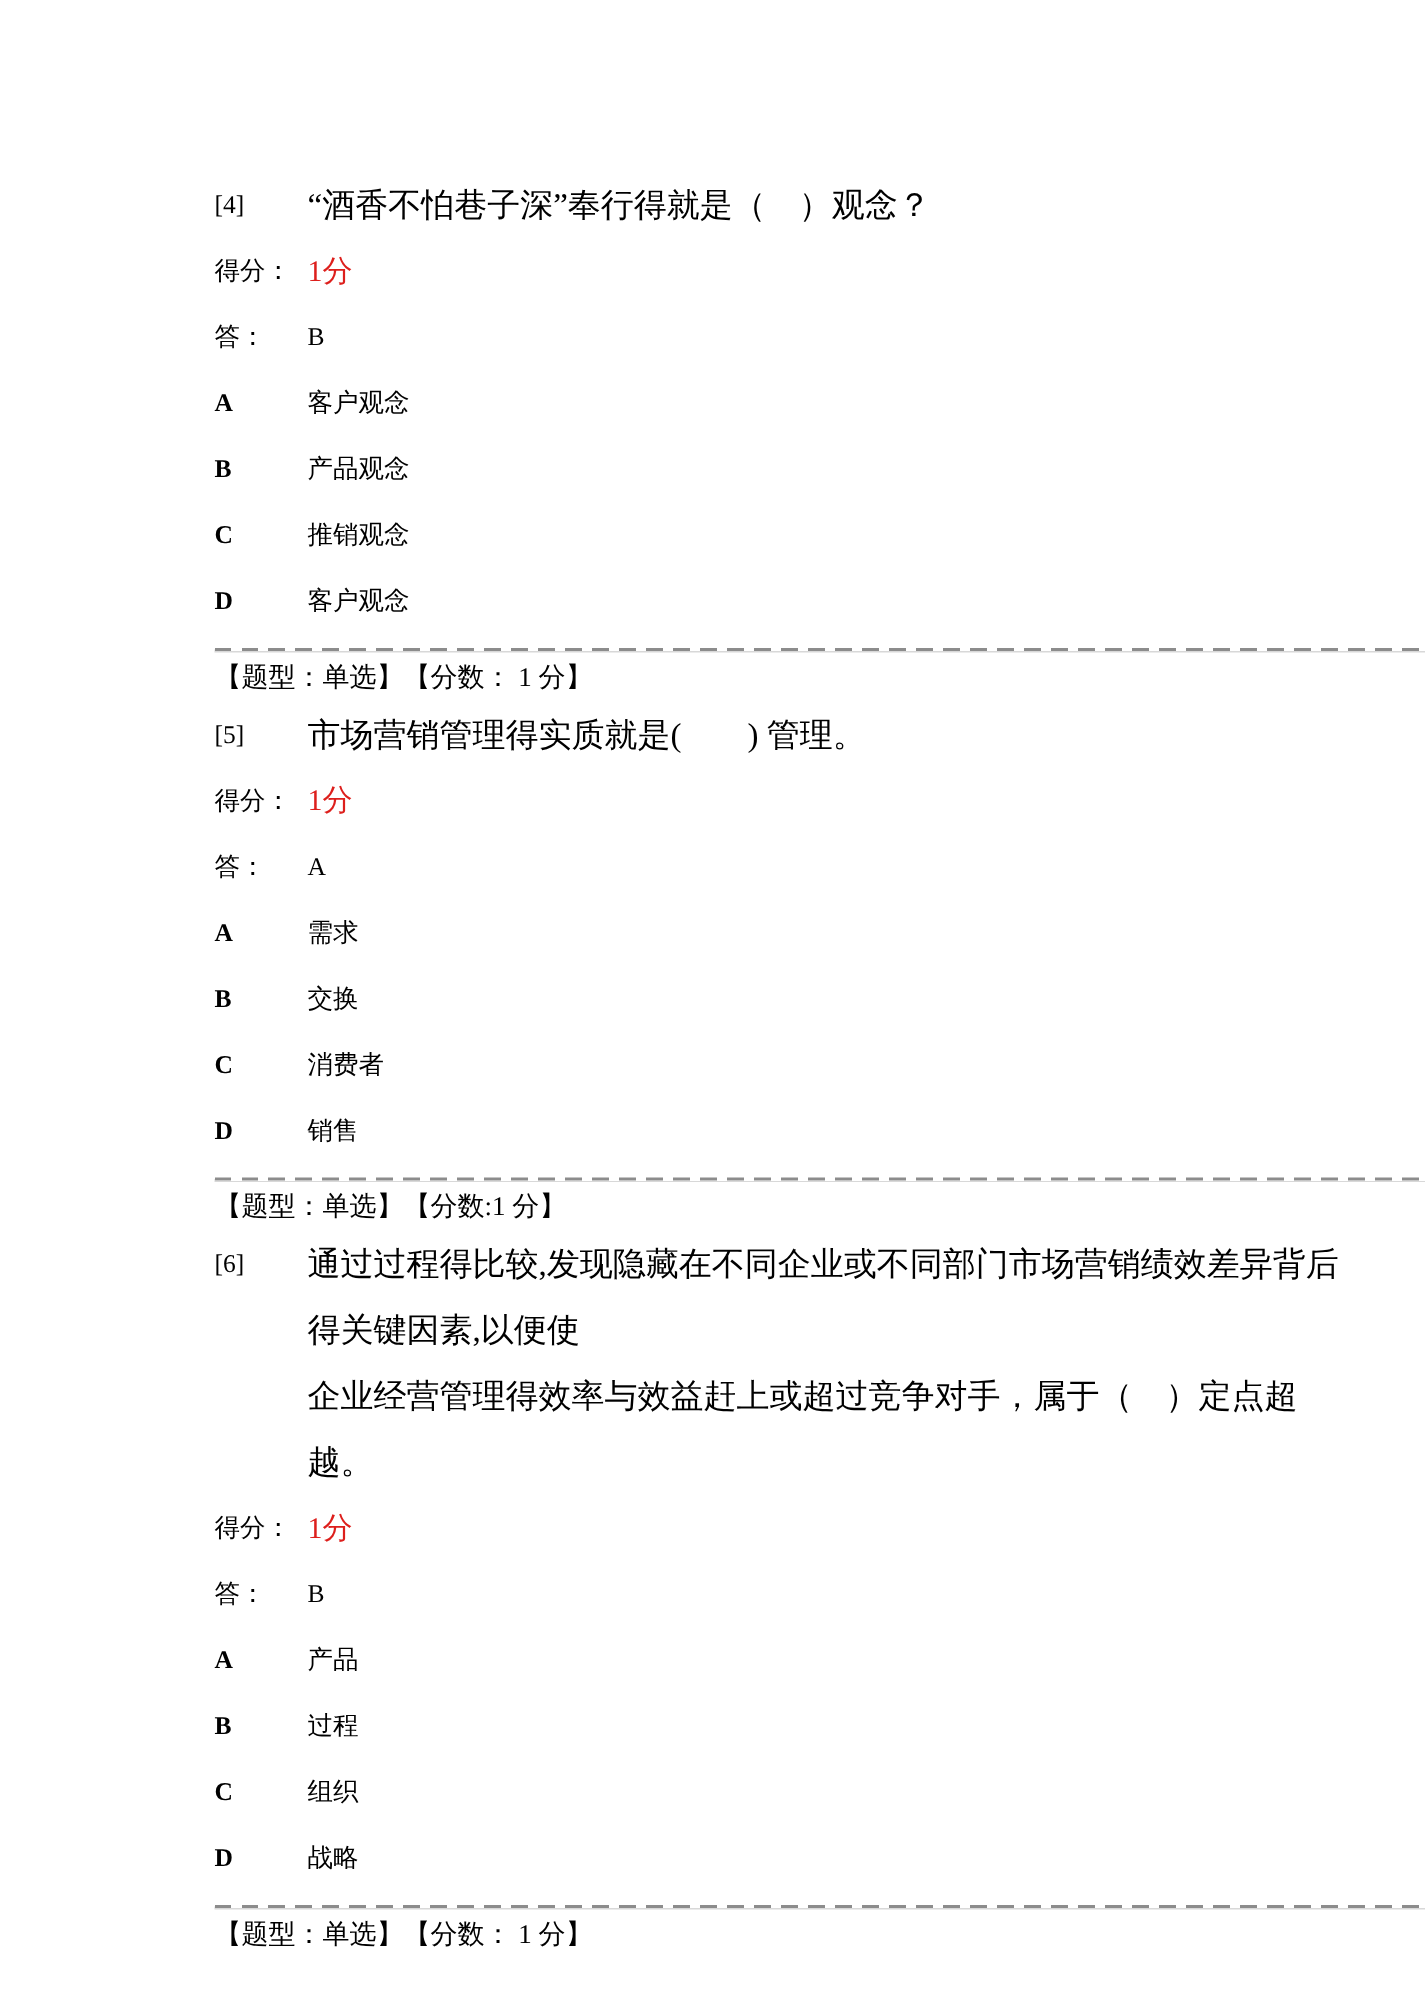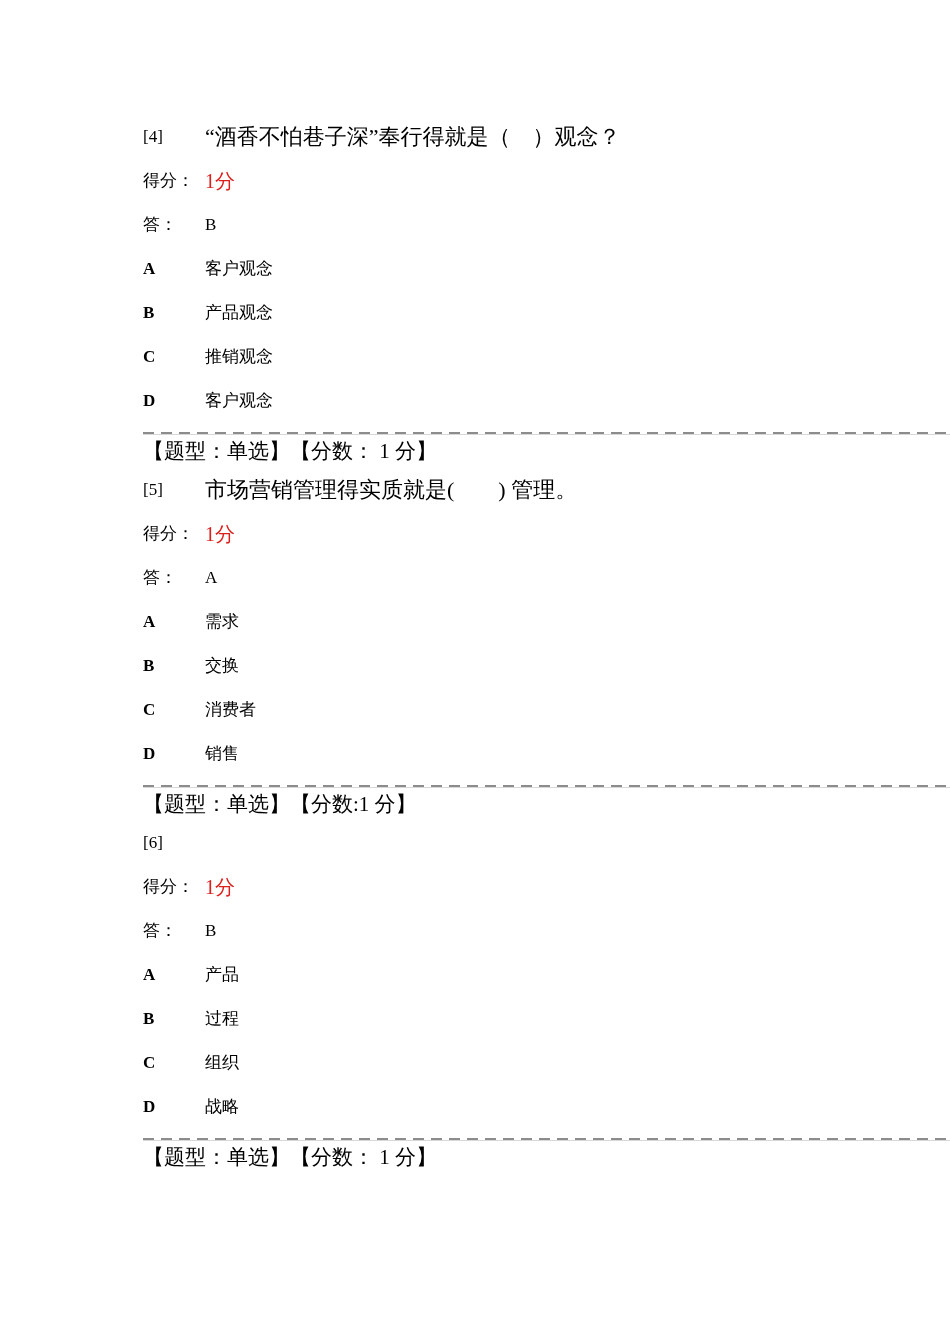--- a/index.html
+++ b/index.html
@@ -44,21 +44,21 @@
     height: 2px;
     width: 807px;
     background: repeating-linear-gradient(90deg,
       #8c8c8c 0px, #8c8c8c 11px,
       transparent 11px, transparent 18px);
     box-shadow: 0 1px 0 #d8d8d8;
   }
   .meta {
     height: 34px;
     line-height: 34px;
-    font-size: 21px;
+    font-size: 18px;
   }
 </style>
 </head>
 <body>
 
 <div class="page">
 
   <section>
     <div class="row">
       <div class="marker">[4]</div>
@@ -128,20 +128,22 @@
       <div class="val">销售</div>
     </div>
     <div class="divider"></div>
     <div class="meta">【题型：单选】【分数:1 分】</div>
   </section>
 
   <section>
     <div class="row">
       <div class="marker">[6]</div>
       <div class="qtext">
+        <div>通过过程得比较,发现隐藏在不同企业或不同部门市场营销绩效差异背后得关键因素,以便使</div>
+        <div>企业经营管理得效率与效益赶上或超过竞争对手，属于（　）定点超越。</div>
       </div>
     </div>
     <div class="row">
       <div class="marker bold">得分：</div>
       <div class="score" style="color: rgb(221, 31, 28);">1分</div>
     </div>
     <div class="row">
       <div class="marker bold">答：</div>
       <div class="val">B</div>
     </div>

